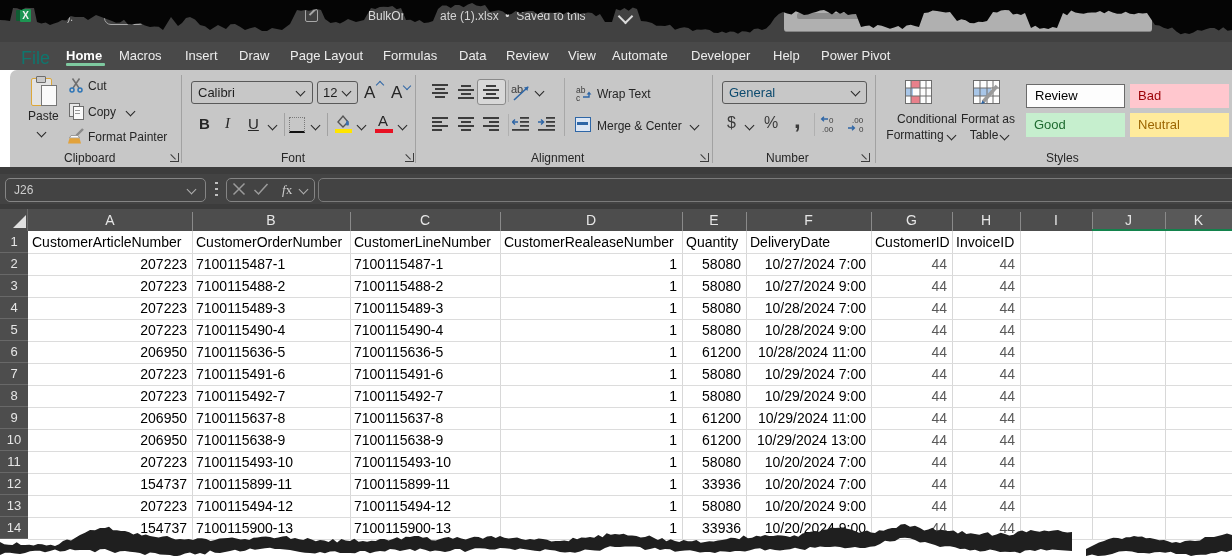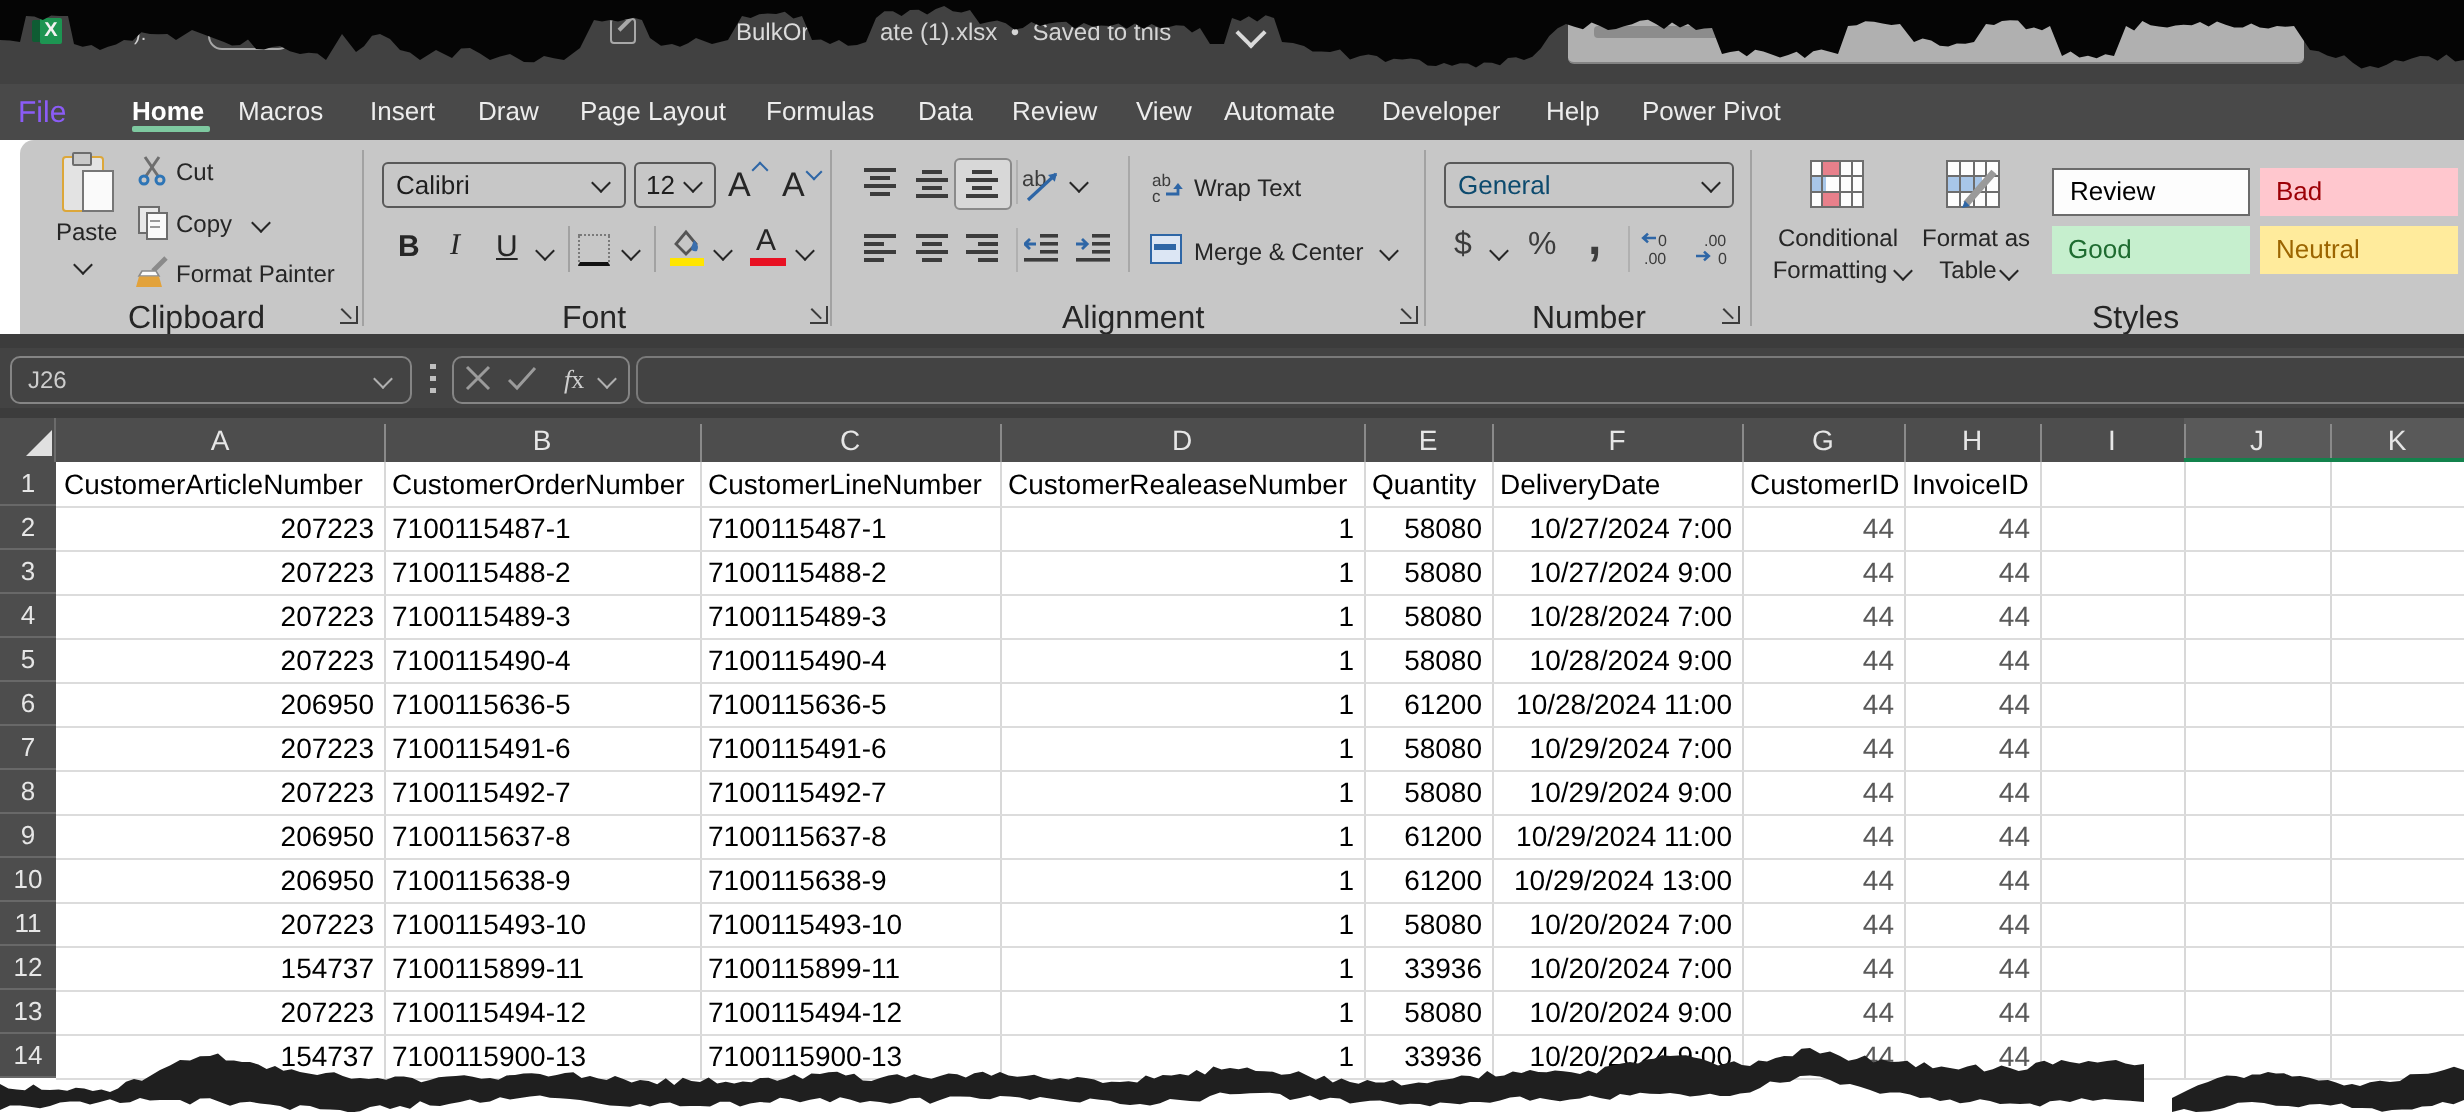--- a/index.html
+++ b/index.html
@@ -1,18 +1,18 @@
 <!DOCTYPE html>
 <html><head><meta charset="utf-8"><style>
 html,body{margin:0;padding:0}
 body{width:1232px;height:556px;overflow:hidden;position:relative;background:#fff;
  font-family:"Liberation Sans",sans-serif;-webkit-font-smoothing:antialiased}
 .abs{position:absolute}
 .chv{position:absolute;width:6px;height:6px;border-right:1.5px solid #262626;border-bottom:1.5px solid #262626;transform:rotate(45deg)}
-.lbl{position:absolute;font-size:16px;color:#262626;white-space:nowrap}
+.lbl{position:absolute;font-size:12px;color:#262626;white-space:nowrap}
 .launch{position:absolute;width:8px;height:8px;border-right:1.4px solid #3c3c3c;border-bottom:1.4px solid #3c3c3c}
 .launch:before{content:"";position:absolute;left:1px;top:1px;width:7px;height:1.4px;background:#3c3c3c;transform:rotate(45deg);transform-origin:left top}
 .sep{position:absolute;width:1px;background:#a2a2a2}
 .cell{position:absolute;font-size:14px;color:#000;white-space:nowrap;line-height:22px;height:22px}
 .gvl{position:absolute;width:1px;background:#d8d8d8}
 .ghl{position:absolute;height:1px;background:#dcdcdc}
 .colh{position:absolute;top:209px;height:22px;line-height:22px;text-align:center;font-size:14px;color:#e6e6e6}
 .rowh{position:absolute;left:0;width:28px;text-align:center;font-size:13px;color:#e6e6e6;line-height:21px;height:21px;border-bottom:1px solid #686868;background:#4d4d4d}
 </style></head><body>
 
@@ -27,21 +27,21 @@
 <div class="abs" style="left:115px;top:15px;width:7px;height:4px;background:#cfcfcf;border-radius:2px"></div>
 <div class="abs" style="left:127px;top:15px;width:9px;height:4px;background:#cfcfcf;border-radius:2px"></div>
 <div class="abs" style="left:67px;top:12px;font-size:10px;color:#d0d0d0">).</div>
 <div class="abs" style="left:305px;top:9px;width:11px;height:11px;border:1.2px solid #a8a8a8;border-radius:2px"></div>
 <div class="abs" style="left:308px;top:11px;width:9px;height:1.5px;background:#a8a8a8;transform:rotate(-45deg)"></div>
 <div class="abs" style="left:368px;top:8.5px;font-size:12px;color:#dcdcdc;white-space:nowrap">BulkOr</div>
 <div class="abs" style="left:440px;top:8.5px;font-size:12px;color:#d5d5d5;white-space:nowrap">ate (1).xlsx &nbsp;•&nbsp; Saved to this</div>
 <div class="abs" style="left:620px;top:11px;width:9px;height:9px;border-right:2px solid #dadada;border-bottom:2px solid #dadada;transform:rotate(45deg)"></div>
 <div class="abs" style="left:784px;top:8px;width:368px;height:23px;background:#b0b0b0;border-radius:3px;border-bottom:1px solid #838383"></div>
 <div class="abs" style="left:797px;top:13px;width:70px;height:6px;background:#6f6f6f;border-radius:2px;opacity:.55"></div>
-<div class="abs" style="left:9px;top:48px;font-size:15px;color:#8b5cf6;white-space:nowrap">File</div>
+<div class="abs" style="left:21px;top:48px;font-size:18px;color:#0f766e;white-space:nowrap">File</div>
 <div class="abs" style="left:66px;top:48px;font-size:13px;font-weight:bold;color:#fff;white-space:nowrap">Home</div>
 <div class="abs" style="left:119px;top:48px;font-size:13px;color:#ededed;white-space:nowrap">Macros</div>
 <div class="abs" style="left:185px;top:48px;font-size:13px;color:#ededed;white-space:nowrap">Insert</div>
 <div class="abs" style="left:239px;top:48px;font-size:13px;color:#ededed;white-space:nowrap">Draw</div>
 <div class="abs" style="left:290px;top:48px;font-size:13px;color:#ededed;white-space:nowrap">Page Layout</div>
 <div class="abs" style="left:383px;top:48px;font-size:13px;color:#ededed;white-space:nowrap">Formulas</div>
 <div class="abs" style="left:459px;top:48px;font-size:13px;color:#ededed;white-space:nowrap">Data</div>
 <div class="abs" style="left:506px;top:48px;font-size:13px;color:#ededed;white-space:nowrap">Review</div>
 <div class="abs" style="left:568px;top:48px;font-size:13px;color:#ededed;white-space:nowrap">View</div>
 <div class="abs" style="left:612px;top:48px;font-size:13px;color:#ededed;white-space:nowrap">Automate</div>
@@ -214,21 +214,21 @@
 <rect x="1" y="8" width="7" height="8" fill="#a8c6e8"></rect>
 <rect x="6" y="16" width="9" height="7" fill="#e8808b"></rect>
 <g stroke="#6d6d6d" stroke-width="1">
       <line x1="0" y1="8" x2="27" y2="8"></line>
       <line x1="0" y1="16" x2="27" y2="16"></line>
 <line x1="6" y1="0" x2="6" y2="24"></line>
       <line x1="15" y1="0" x2="15" y2="24"></line>
       <line x1="21" y1="0" x2="21" y2="24"></line>
     </g>
   </svg>
-<div class="abs" style="left:875px;top:112px;width:88px;text-align:center;font-size:12px;color:#262626">Conditional</div>
+<div class="abs" style="left:875px;top:112px;width:104px;text-align:center;font-size:12px;color:#262626">Conditional</div>
 <div class="abs" style="left:871px;top:128px;width:88px;text-align:center;font-size:12px;color:#262626">Formatting</div>
 <div class="chv" style="left:948px;top:132px"></div>
 <svg class="abs" style="left:973px;top:80px" width="30" height="24" viewBox="0 0 30 24">
 <rect x="0.5" y="0.5" width="26" height="23" fill="#fdfdfd" stroke="#6d6d6d"></rect>
 <rect x="1" y="8" width="17" height="8" fill="#a8c6e8"></rect>
 <g stroke="#6d6d6d" stroke-width="1">
       <line x1="0" y1="8" x2="27" y2="8"></line>
       <line x1="0" y1="16" x2="27" y2="16"></line>
 <line x1="7" y1="0" x2="7" y2="24"></line>
       <line x1="14" y1="0" x2="14" y2="24"></line>

